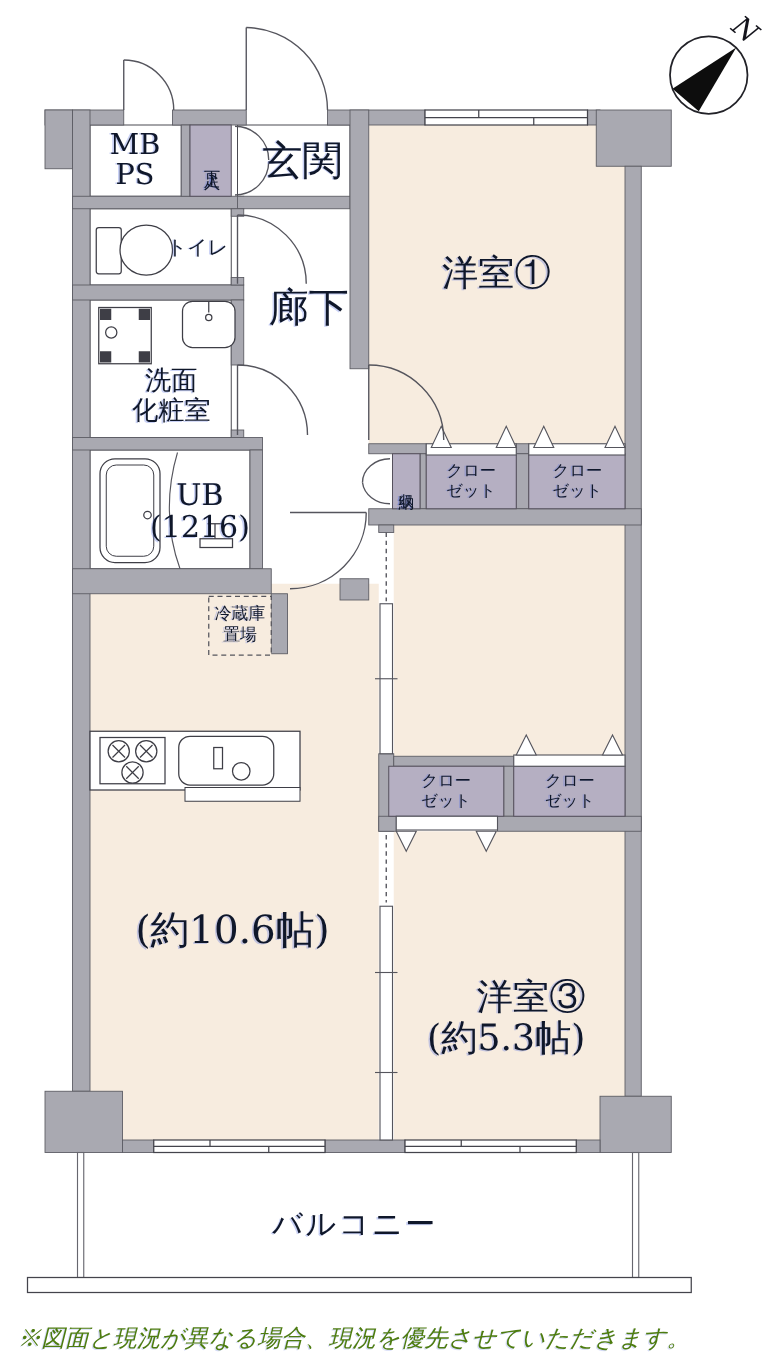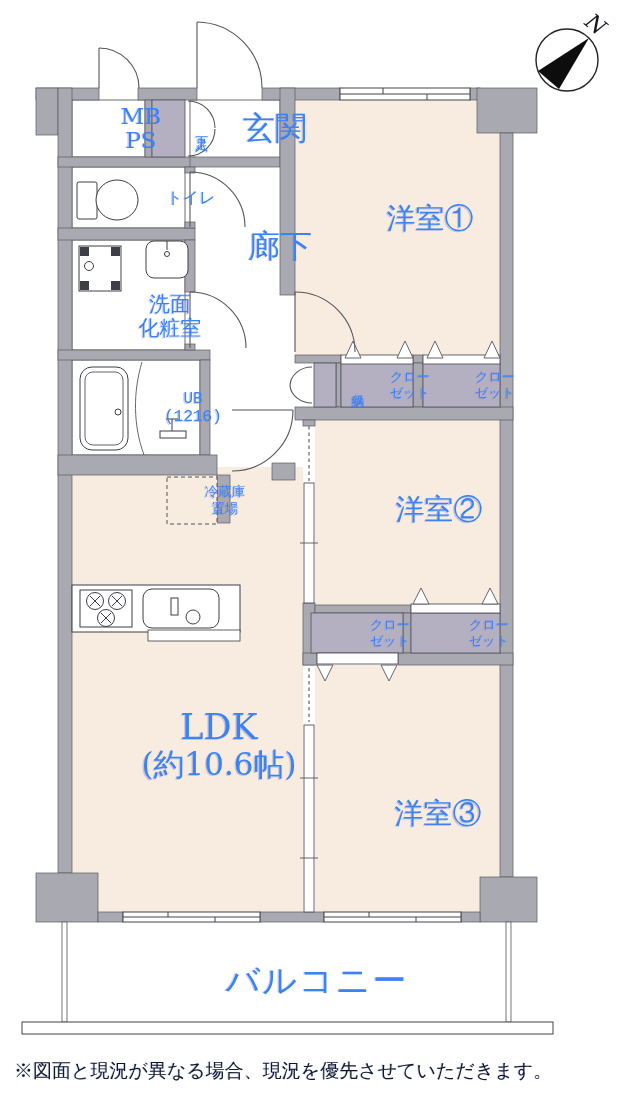--- a/index.html
+++ b/index.html
@@ -3,42 +3,41 @@
 <meta charset="utf-8">
 <style>
   html,body{margin:0;padding:0;background:#ffffff;}
   .stage{
     position:relative;width:621px;height:1097px;background:#ffffff;overflow:hidden;
     font-family:"DejaVu Serif","Liberation Serif",serif;color:#1d1d27;
   }
   .plan-svg{position:absolute;left:0;top:0;}
   .lbl{
     position:absolute;transform:translate(-50%,-50%);text-align:center;
-    white-space:pre-line;line-height:1.12;color:#3b82f6;
+    white-space:pre-line;line-height:1.12;color:#0f172a;
     text-shadow:-1.3px 0.4px 0 rgba(90,115,225,0.33);
-    margin-left:33px;
-  }
-  .lbl span{display:block;}
+  }
+  .lbl span{display:block;text-align:right;}
   .v{writing-mode:vertical-rl;letter-spacing:1px;}
   .room-lbl{font-size:29px;}
   .ldk-lbl span:first-child{font-size:35px;}
   .ldk-lbl span:last-child{font-size:31px;}
   .big{font-size:32px;}
-  .balcony-lbl{font-size:34px;letter-spacing:2px;}
+  .balcony-lbl{font-size:24px;letter-spacing:2px;}
   .mbps-lbl{font-size:23px;line-height:1.05;}
   .toilet-lbl{font-size:16px;text-align:center;}
   .senmen-lbl{font-size:21px;}
-  .ub-lbl{font-size:16px;line-height:1.1;font-family:Liberation Mono, monospace;}
+  .ub-lbl{font-size:24px;line-height:1.1;}
   .closet-lbl{font-size:13px;line-height:1.2;text-align:center;}
   .fridge-lbl{font-size:13.5px;line-height:1.25;text-align:center;}
   .syuno-lbl{font-size:12.5px;}
   .geta-lbl{font-size:13px;}
   .note-lbl{
-    position:absolute;left:14px;top:1058px;font-size:19px;color:#0f172a;
-    text-shadow:-1px 0.3px 0 rgba(90,115,225,0.25);white-space:nowrap;
+    position:absolute;left:14px;top:1058px;font-size:19px;color:#4d7c0f;
+    text-shadow:-1px 0.3px 0 rgba(90,115,225,0.25);white-space:nowrap;font-style:italic;
   }
   .north-lbl{
     position:absolute;left:586px;top:12px;font-size:22px;font-style:italic;
     transform:rotate(40deg);color:#15151d;
   }
 </style>
 </head>
 <body>
 
 <div class="stage">
@@ -274,26 +273,26 @@
 ゼット</div>
 <div class="lbl closet-lbl" style="left:456px;top:633px">クロー
 ゼット</div>
 <div class="lbl fridge-lbl" style="left:192px;top:500px">冷蔵庫
 置場</div>
 
 <div class="lbl room-lbl" style="left:397px;top:219px">
   <span>洋室①</span>
 </div>
 <div class="lbl room-lbl" style="left:406px;top:510px">
-  <span>洋室②</span>
+  
 </div>
 <div class="lbl room-lbl" style="left:405px;top:814px">
-  <span>洋室③</span>
+  <span>洋室③</span><span>(約5.3帖)</span>
 </div>
 <div class="lbl ldk-lbl" style="left:186px;top:745px">
-  <span>LDK</span><span>(約10.6帖)</span>
+  <span>(約10.6帖)</span>
 </div>
 <div class="lbl balcony-lbl" style="left:284px;top:980px">バルコニー</div>
 
 <div class="north-lbl">N</div>
 <div class="note-lbl">※図面と現況が異なる場合、現況を優先させていただきます。</div>
 
 </div>
 
 </body></html>

